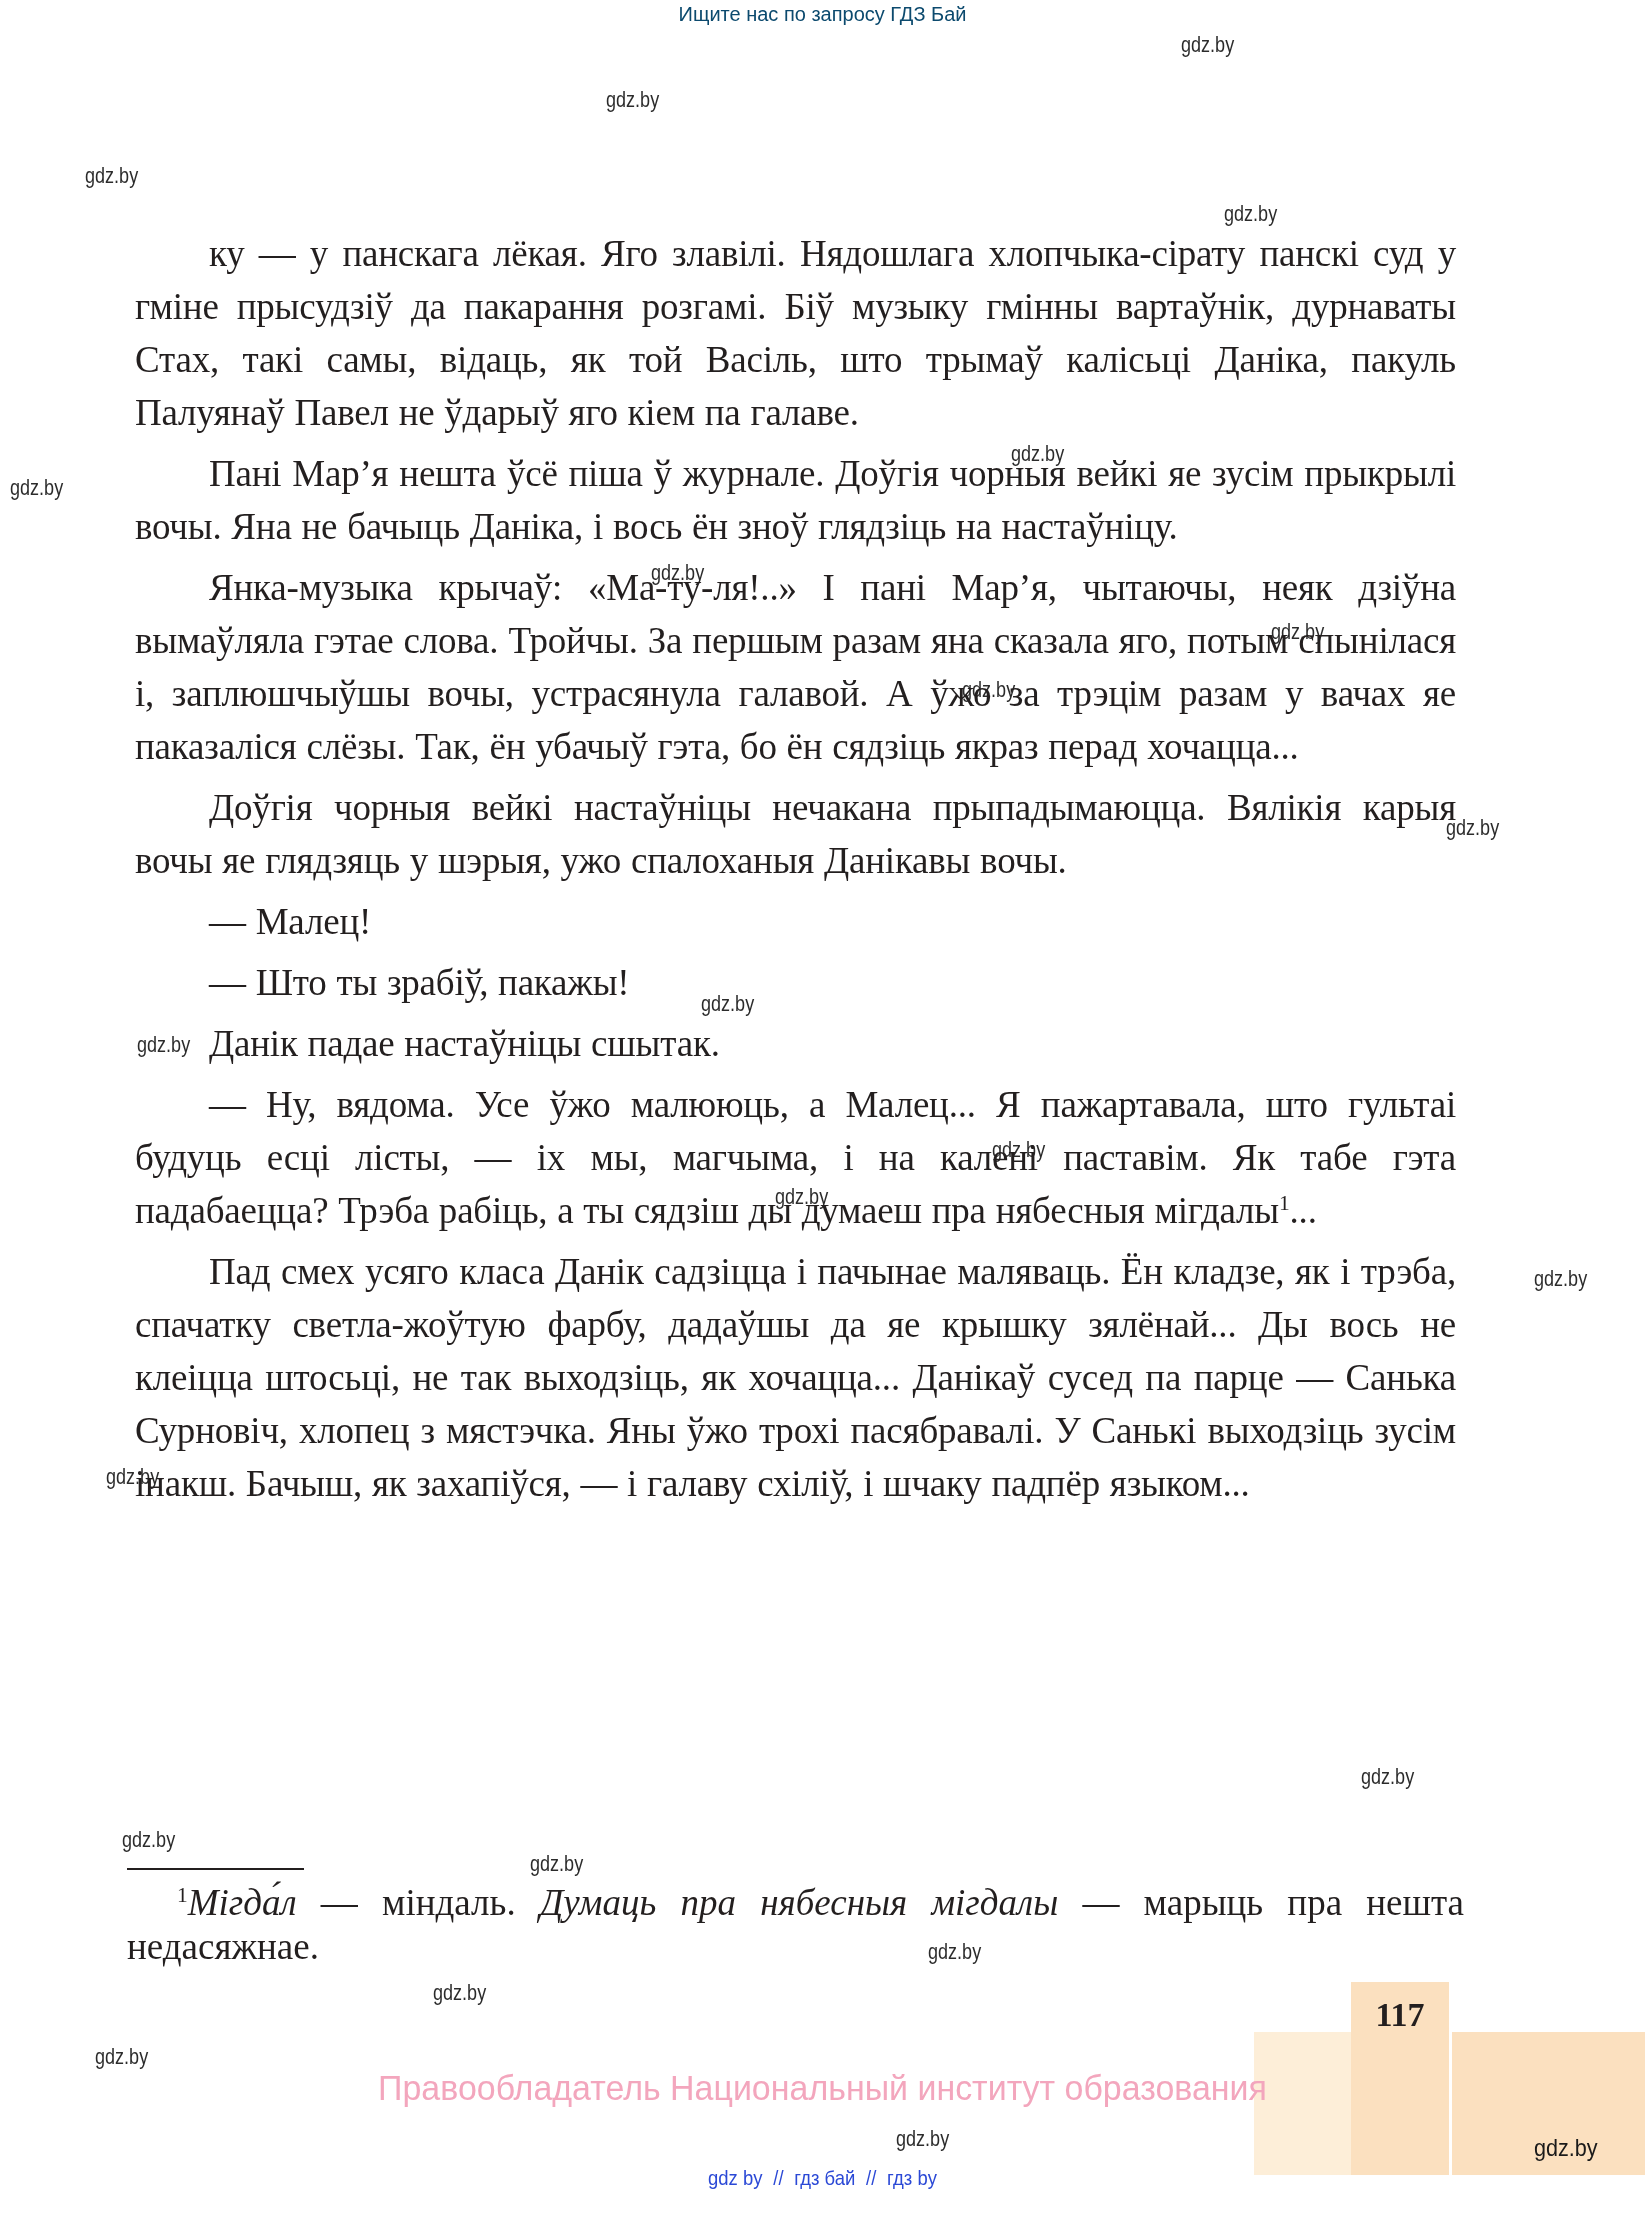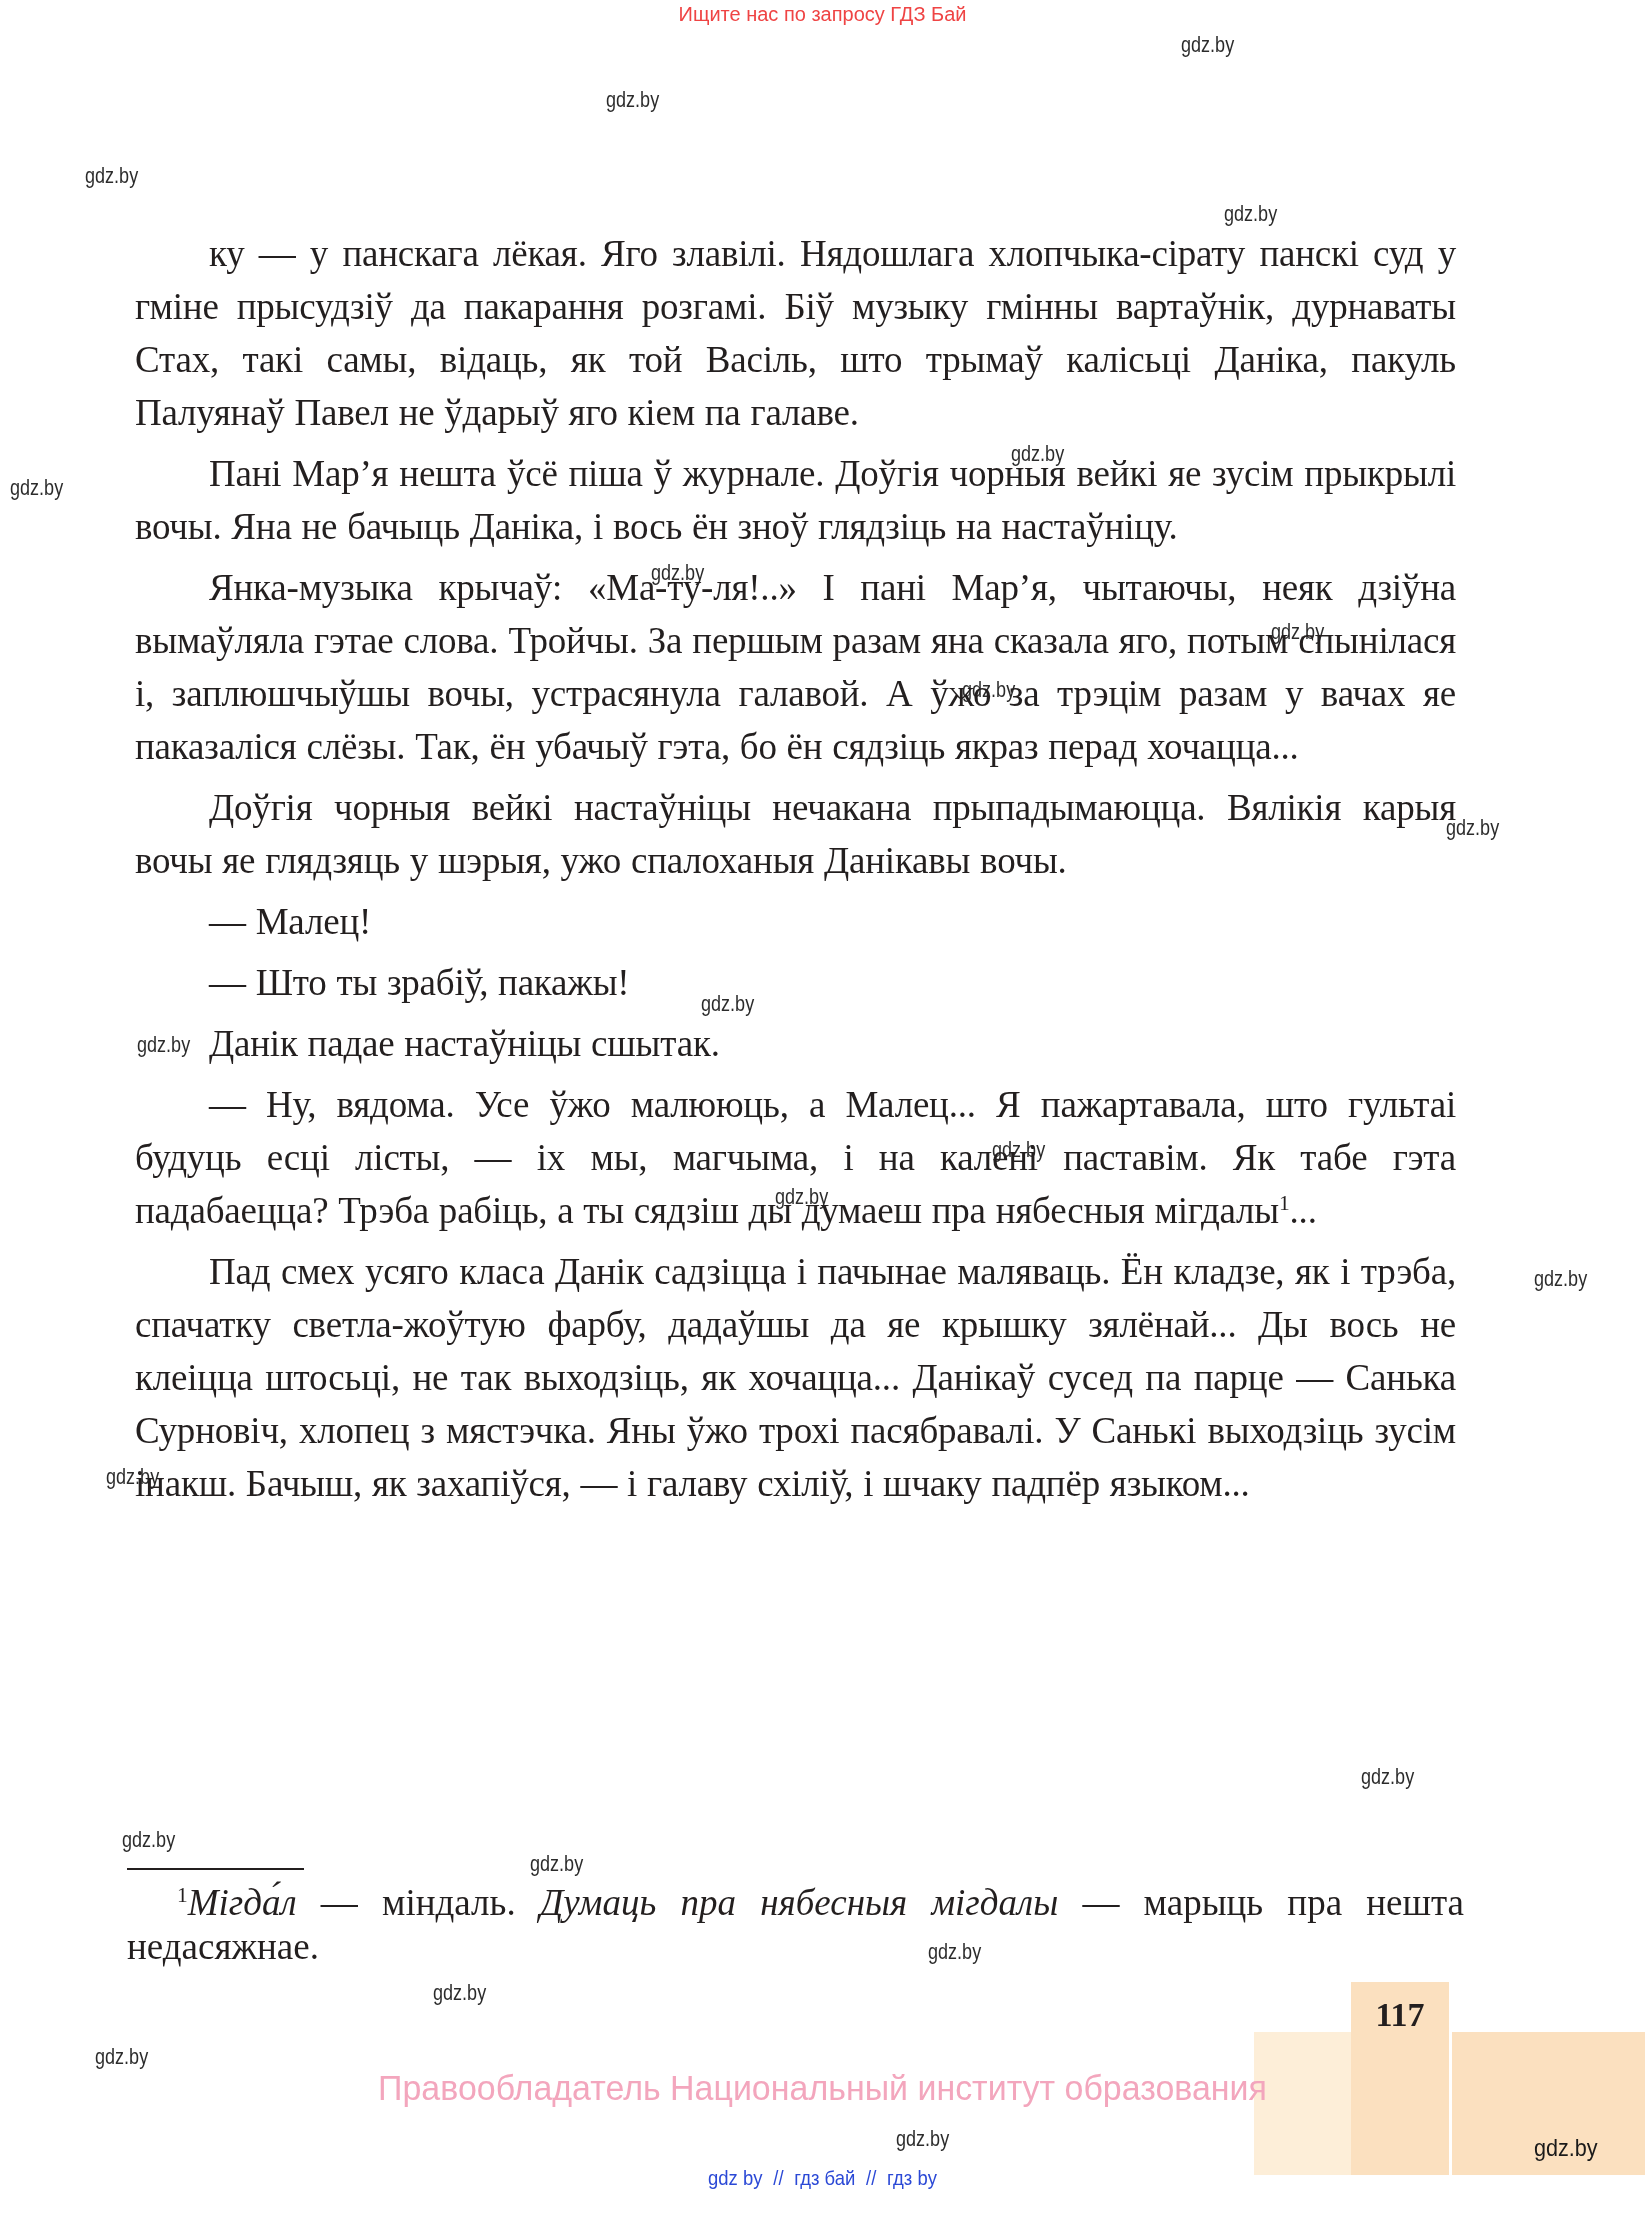--- a/index.html
+++ b/index.html
@@ -23,21 +23,21 @@
     position: absolute;
     top: 0;
     left: 0;
     width: 1645px;
     height: 29px;
     text-align: center;
   }
   #promo-text {
     font-family: "Liberation Sans", sans-serif;
     font-size: 20px;
-    color: #ef4444;
+    color: #0c4a6e;
     letter-spacing: 0px;
     line-height: 29px;
     white-space: nowrap;
   }
 
   
   .wm {
     position: absolute;
     font-family: "Liberation Sans", sans-serif;
     font-size: 22px;

